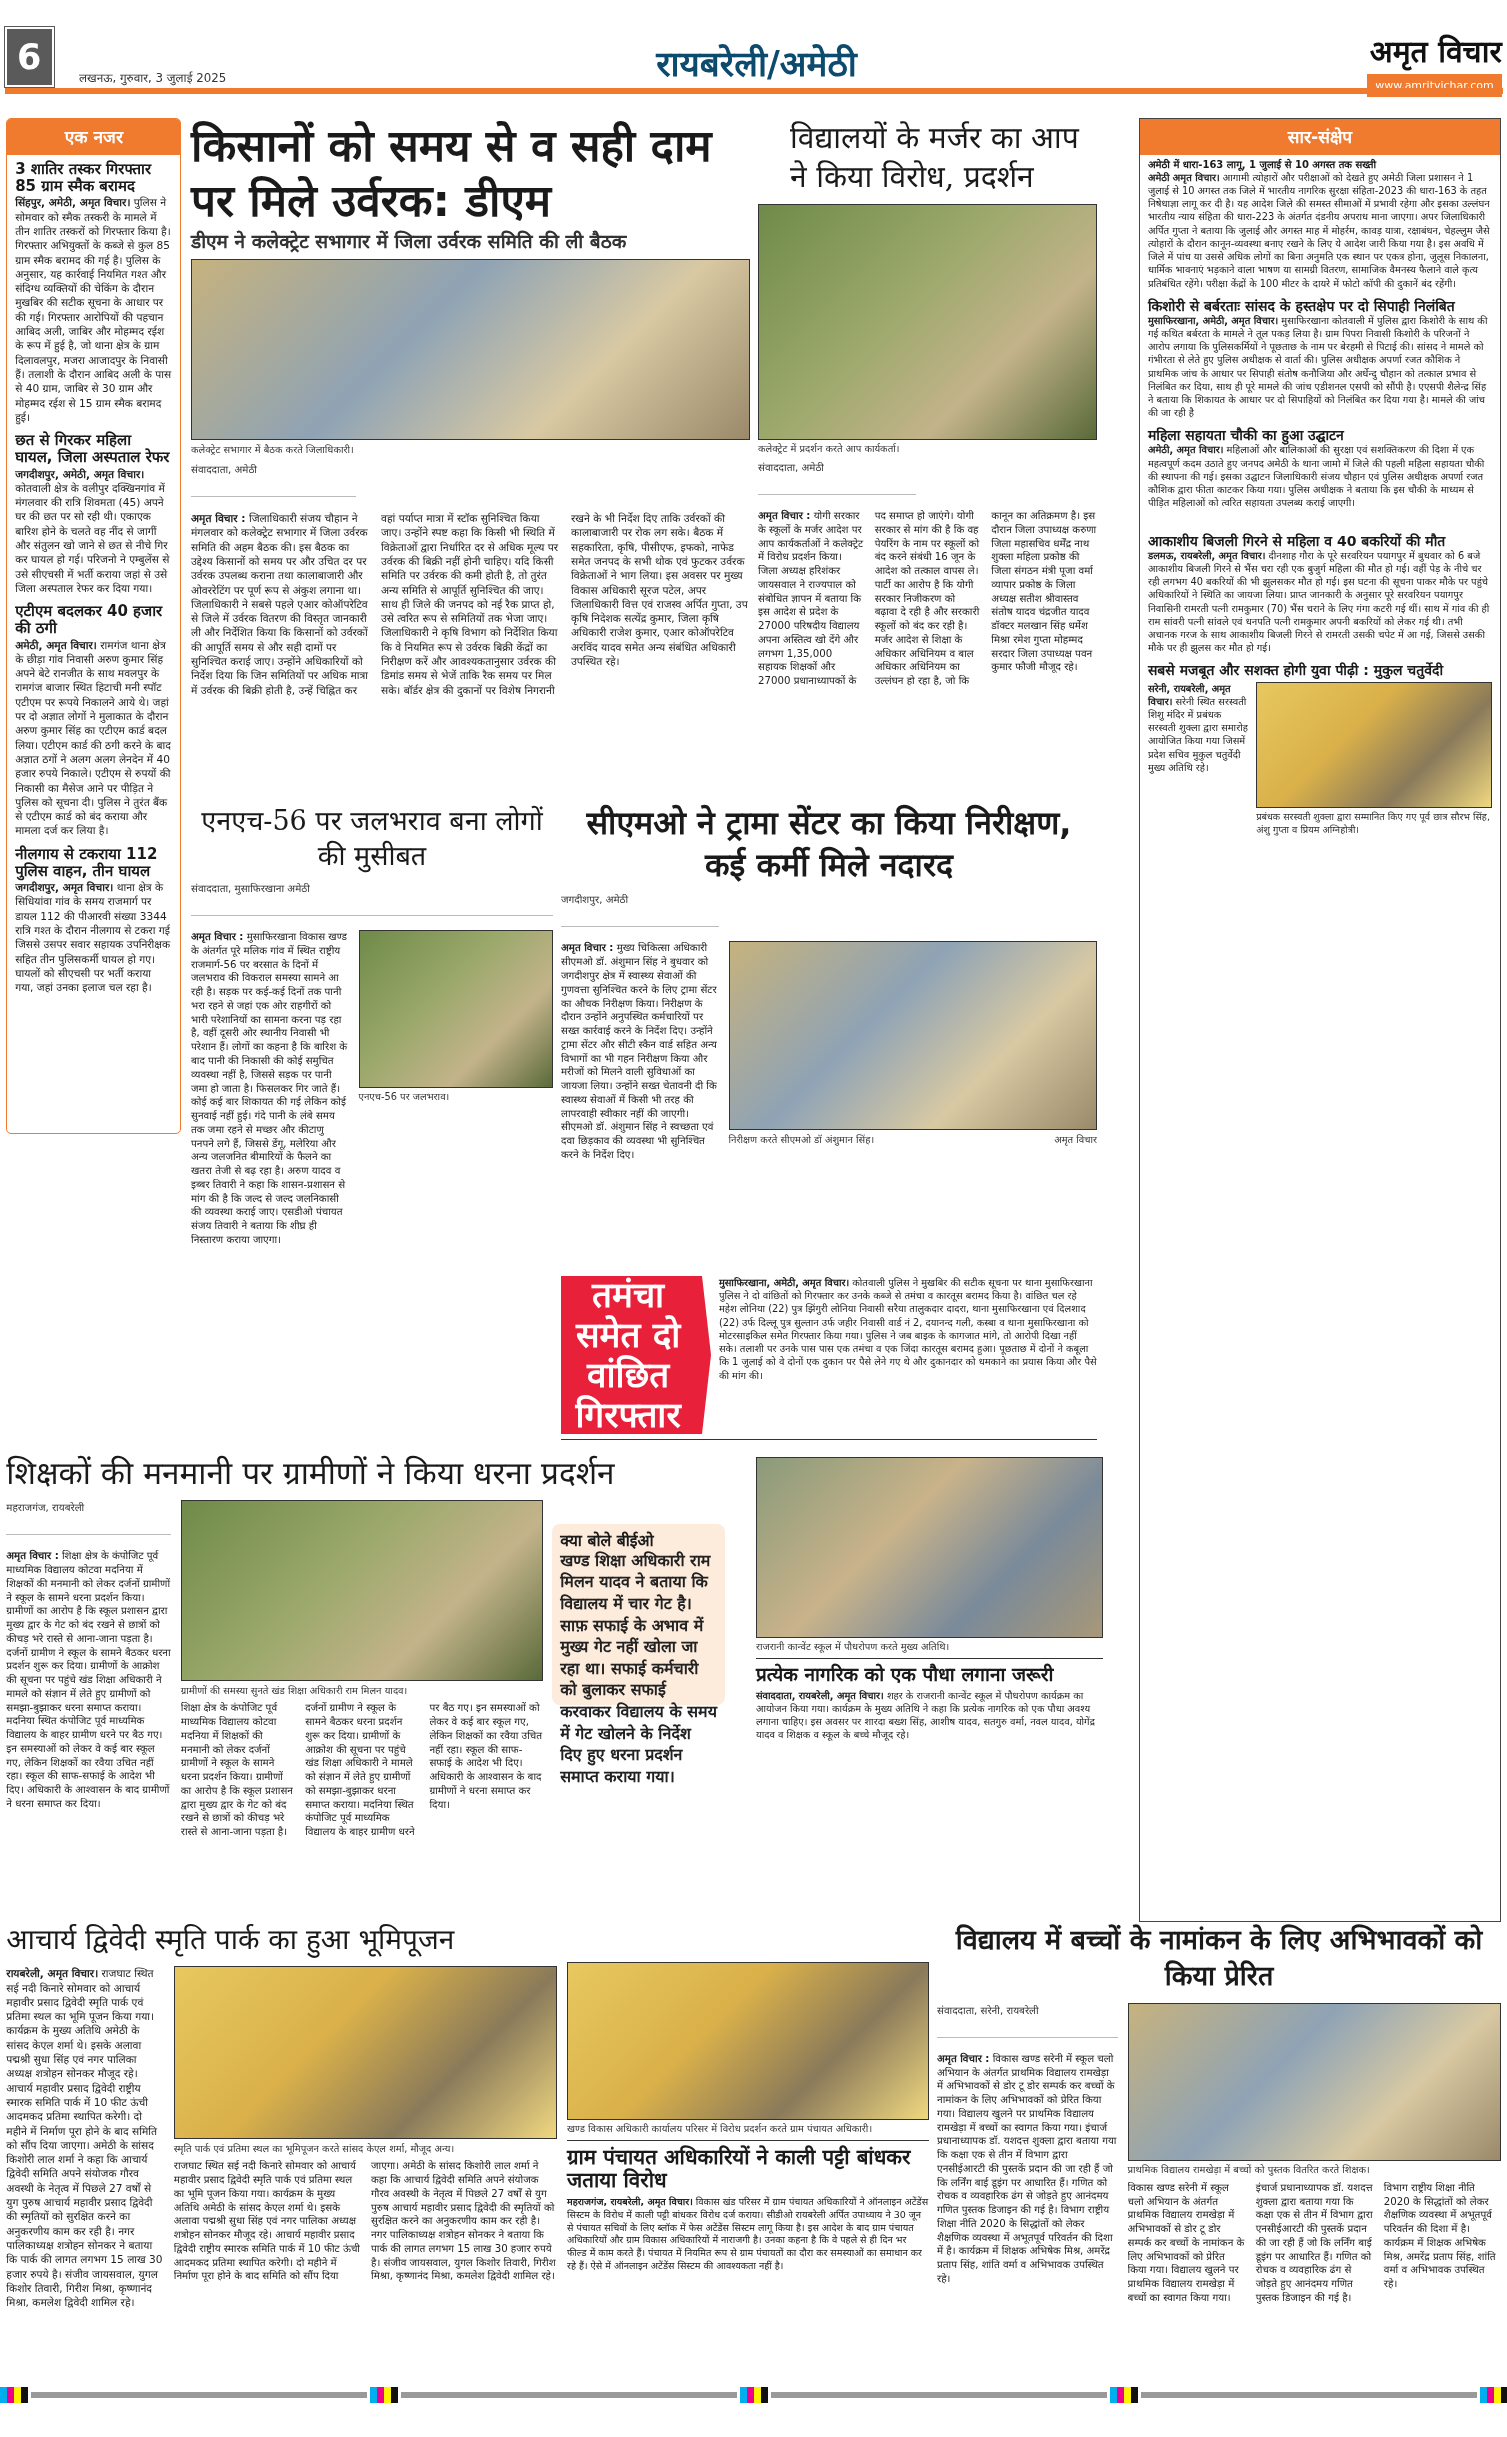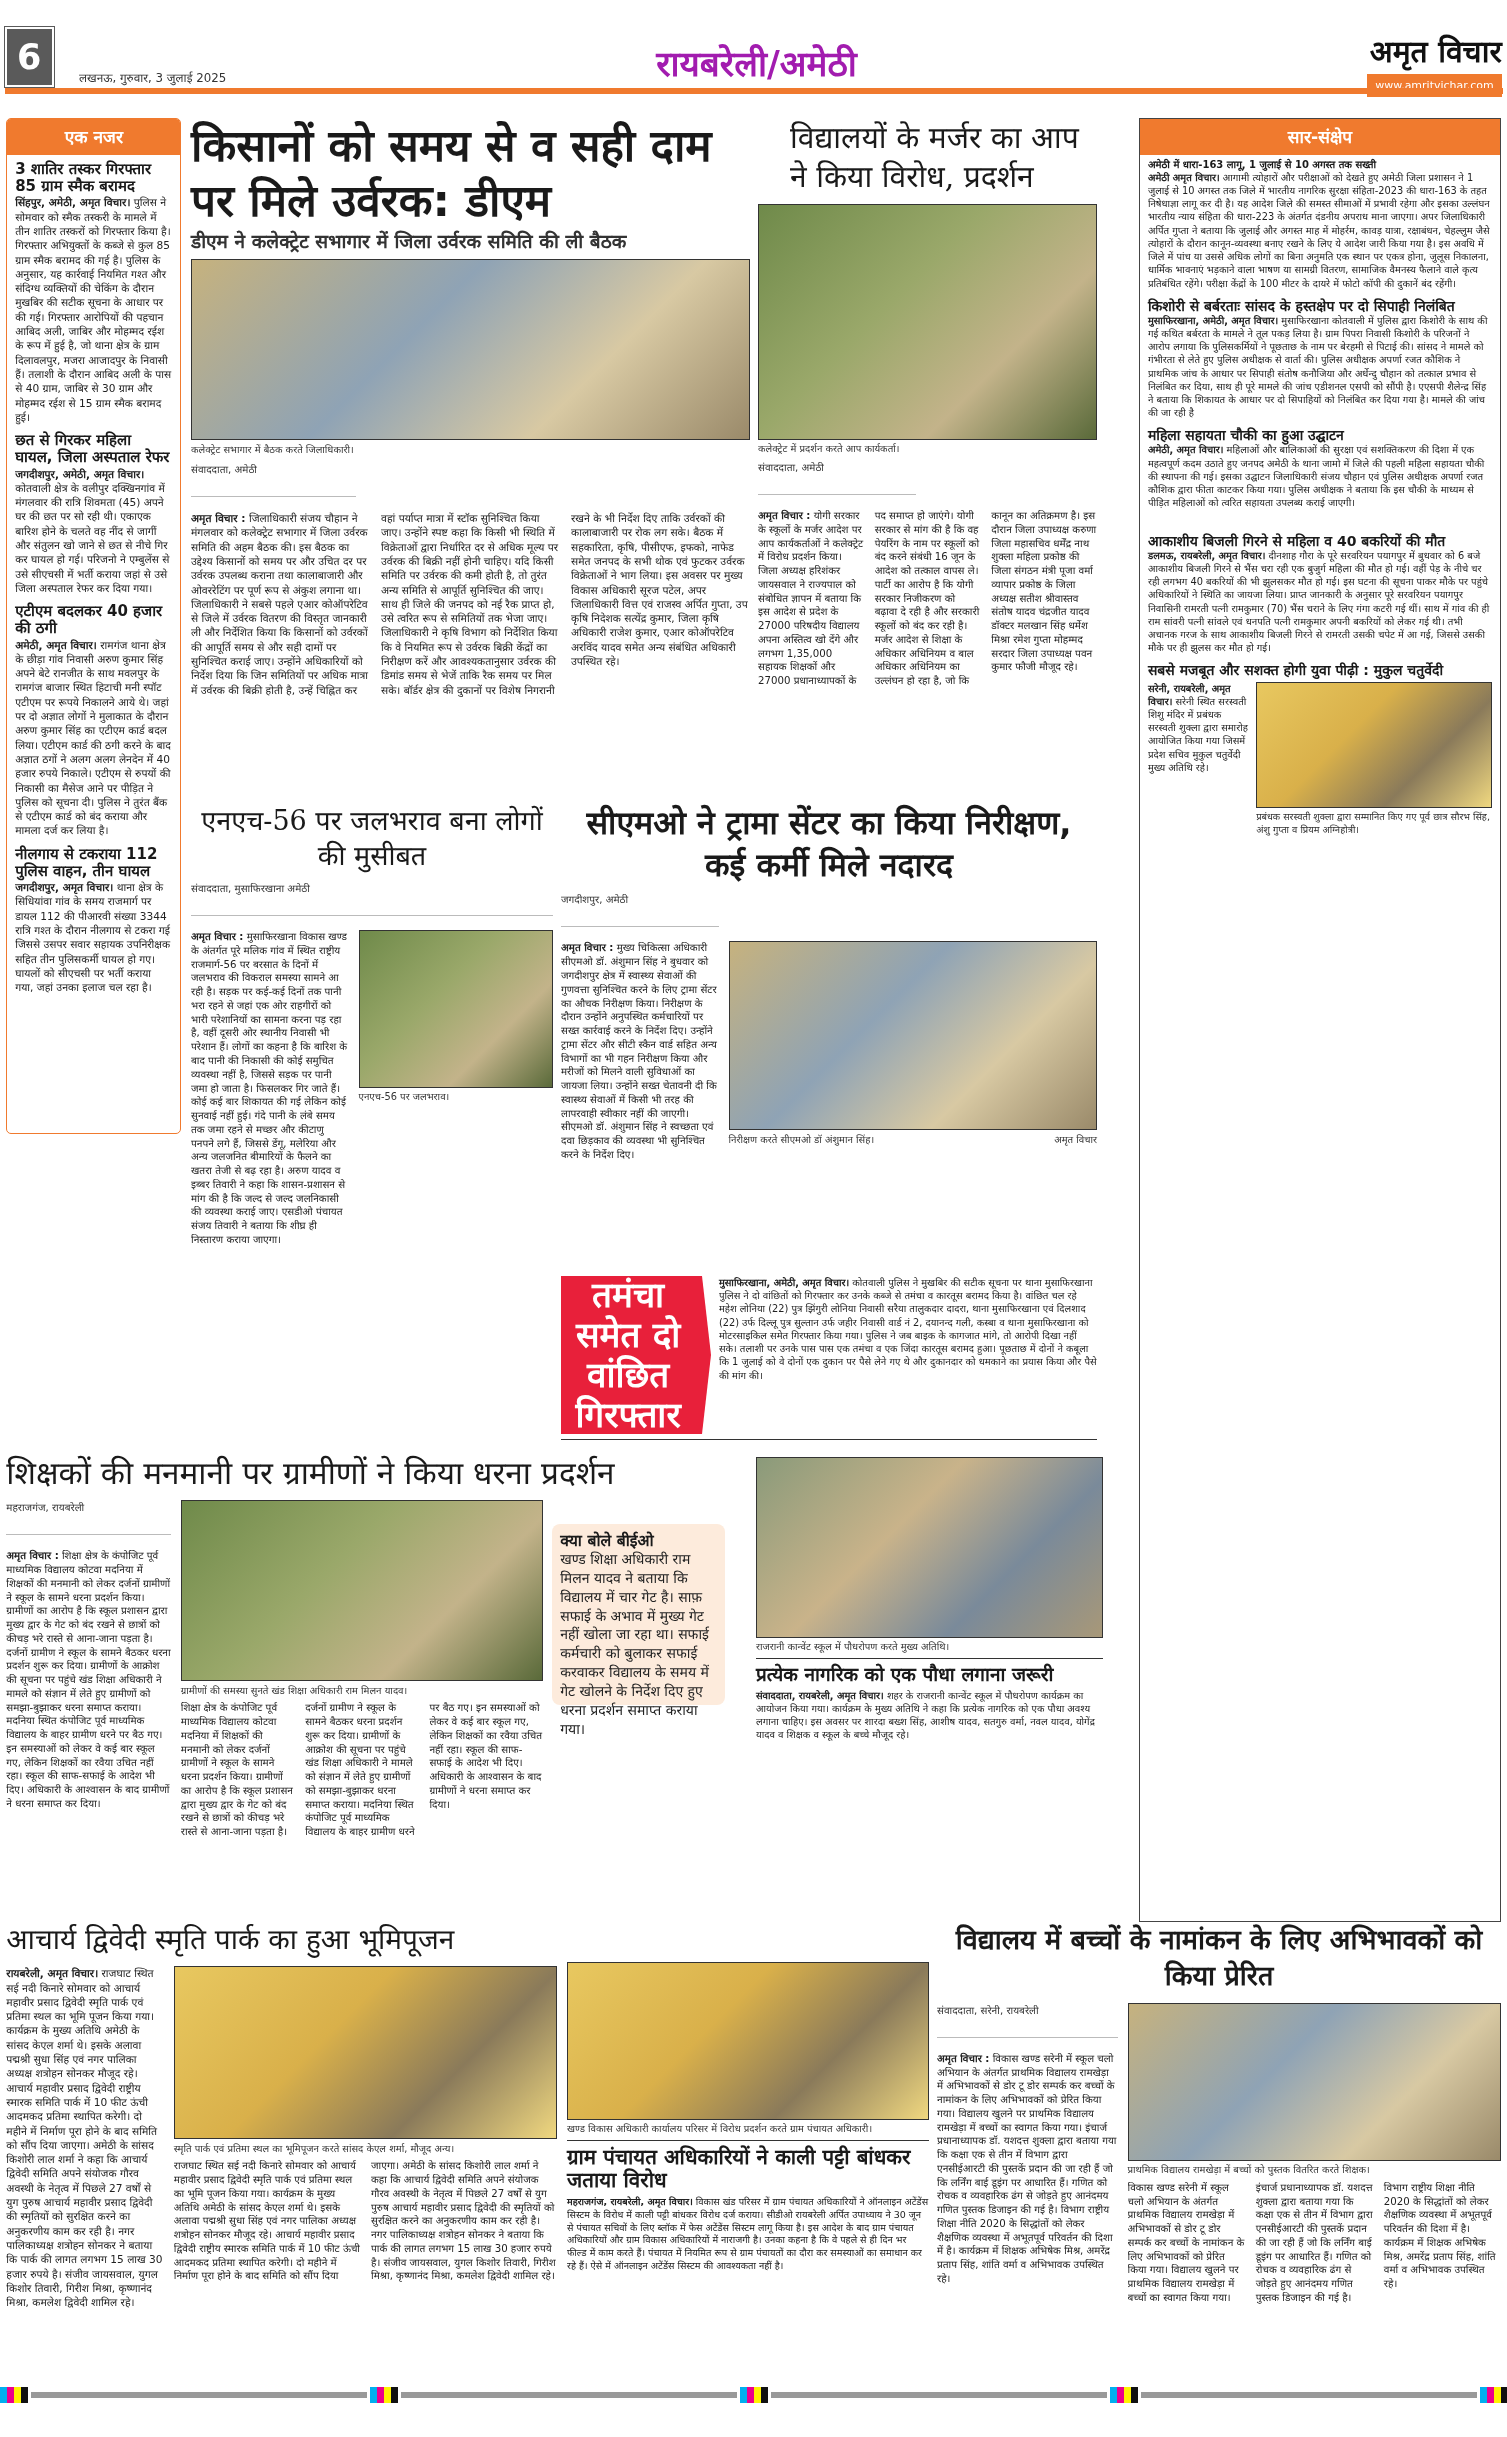--- a/index.html
+++ b/index.html
@@ -2,21 +2,21 @@
 <html style="font-size:12.6px"><head>
 <meta charset="utf-8">
 <style>
   * { box-sizing: border-box; margin: 0; padding: 0; }
   body { width: 1508px; height: 2438px; background: #fff; font-family: "DejaVu Sans", sans-serif; color: #1a1a1a; position: relative; overflow: hidden; }
   .abs { position: absolute; }
   .serif { font-family: "DejaVu Serif", serif; }
   .masthead { left: 0; top: 0; width: 1508px; height: 110px; }
   .pagenum { left: 4.7px; top: 27px; width: 49px; height: 60px; background: #5a5a5a; border: 2.4px solid #fff; outline: 1.6px solid #5a5a5a; color: #fff; font-size: 35px; font-weight: bold; display: flex; align-items: center; justify-content: center; }
   .dateline { left: 79px; top: 69px; font-size: 11.8px; color: #333; }
-  .section-title { left: 473px; top: 39px; width: 567px; text-align: center; font-size: 35px; font-weight: bold; color: #a21caf; }
+  .section-title { left: 473px; top: 39px; width: 567px; text-align: center; font-size: 35px; font-weight: bold; color: #0c4a6e; }
   .brand { right: 6.3px; top: 30px; text-align: right; }
   .brand-name { font-size: 30px; font-weight: bold; color: #111; }
   .brand-url { display: inline-block; background: #f07a2e; color: #fff; font-size: 11px; padding: 4.7px 7.9px; margin-top: 3.2px; }
   .orange-bar { left: 4.7px; top: 88px; width: 1498px; height: 6.3px; background: #f07a2e; }
   .box { border: 1.6px solid #f07a2e; border-radius: 5px; overflow: hidden; }
   .box-head { background: #f07a2e; color: #fff; font-weight: bold; text-align: center; }
   .hl { font-weight: bold; line-height: 1.15; }
   .body { font-size: 10.6px; line-height: 1.35; color: #222; }
   .cols2 { column-count: 2; column-gap: 11px; }
   .cols3 { column-count: 3; column-gap: 11px; }
@@ -166,21 +166,21 @@
       <div class="byline">महराजगंज, रायबरेली</div>
       <div class="body" style="font-size:10.2px; height:362px; overflow:hidden;"><span class="bold-lead">अमृत विचार :</span> <span>शिक्षा क्षेत्र के कंपोजिट पूर्व माध्यमिक विद्यालय कोटवा मदनिया में शिक्षकों की मनमानी को लेकर दर्जनों ग्रामीणों ने स्कूल के सामने धरना प्रदर्शन किया। ग्रामीणों का आरोप है कि स्कूल प्रशासन द्वारा मुख्य द्वार के गेट को बंद रखने से छात्रों को कीचड़ भरे रास्ते से आना-जाना पड़ता है। दर्जनों ग्रामीण ने स्कूल के सामने बैठकर धरना प्रदर्शन शुरू कर दिया। ग्रामीणों के आक्रोश की सूचना पर पहुंचे खंड शिक्षा अधिकारी ने मामले को संज्ञान में लेते हुए ग्रामीणों को समझा-बुझाकर धरना समाप्त कराया। मदनिया स्थित कंपोजिट पूर्व माध्यमिक विद्यालय के बाहर ग्रामीण धरने पर बैठ गए। इन समस्याओं को लेकर वे कई बार स्कूल गए, लेकिन शिक्षकों का रवैया उचित नहीं रहा। स्कूल की साफ-सफाई के आदेश भी दिए। अधिकारी के आश्वासन के बाद ग्रामीणों ने धरना समाप्त कर दिया।</span></div>
     </div>
     <div style="width:362px;">
       <div class="photo green" style="height:181px;"></div>
       <div class="caption">ग्रामीणों की समस्या सुनते खंड शिक्षा अधिकारी राम मिलन यादव।</div>
       <div class="body cols3" style="font-size:10.2px; height:197px; overflow:hidden; margin-top:4.7px;"><span>शिक्षा क्षेत्र के कंपोजिट पूर्व माध्यमिक विद्यालय कोटवा मदनिया में शिक्षकों की मनमानी को लेकर दर्जनों ग्रामीणों ने स्कूल के सामने धरना प्रदर्शन किया। ग्रामीणों का आरोप है कि स्कूल प्रशासन द्वारा मुख्य द्वार के गेट को बंद रखने से छात्रों को कीचड़ भरे रास्ते से आना-जाना पड़ता है। दर्जनों ग्रामीण ने स्कूल के सामने बैठकर धरना प्रदर्शन शुरू कर दिया। ग्रामीणों के आक्रोश की सूचना पर पहुंचे खंड शिक्षा अधिकारी ने मामले को संज्ञान में लेते हुए ग्रामीणों को समझा-बुझाकर धरना समाप्त कराया। मदनिया स्थित कंपोजिट पूर्व माध्यमिक विद्यालय के बाहर ग्रामीण धरने पर बैठ गए। इन समस्याओं को लेकर वे कई बार स्कूल गए, लेकिन शिक्षकों का रवैया उचित नहीं रहा। स्कूल की साफ-सफाई के आदेश भी दिए। अधिकारी के आश्वासन के बाद ग्रामीणों ने धरना समाप्त कर दिया।</span></div>
     </div>
     <div class="peach" style="width:173px; padding:7.9px; height:181px; margin-top:23.6px;">
       <div class="hl" style="font-size:15.8px;">क्या बोले बीईओ</div>
-      <div class="body" style="font-size:14px;">खण्ड शिक्षा अधिकारी राम मिलन यादव ने बताया कि विद्यालय में चार गेट है। साफ़ सफाई के अभाव में मुख्य गेट नहीं खोला जा रहा था। सफाई कर्मचारी को बुलाकर सफाई करवाकर विद्यालय के समय में गेट खोलने के निर्देश दिए हुए धरना प्रदर्शन समाप्त कराया गया।</div>
+      <div class="body" style="font-size:16px;font-weight:bold;">खण्ड शिक्षा अधिकारी राम मिलन यादव ने बताया कि विद्यालय में चार गेट है। साफ़ सफाई के अभाव में मुख्य गेट नहीं खोला जा रहा था। सफाई कर्मचारी को बुलाकर सफाई करवाकर विद्यालय के समय में गेट खोलने के निर्देश दिए हुए धरना प्रदर्शन समाप्त कराया गया।</div>
     </div>
   </div>
 </div>
 
 <div class="abs" style="left:756px; top:1457px; width:347px; height:410px;">
   <div class="photo" style="height:181px;"></div>
   <div class="caption">राजरानी कान्वेंट स्कूल में पौधरोपण करते मुख्य अतिथि।</div>
   <div class="rule" style="margin:4.7px 0;"></div>
   <div class="hl" style="font-size:19px;">प्रत्येक नागरिक को एक पौधा लगाना जरूरी</div>
   <div class="body" style="font-size:9.8px; margin-top:3.2px;"><span class="bold-lead">संवाददाता, रायबरेली, अमृत विचार।</span> <span>शहर के राजरानी कान्वेंट स्कूल में पौधरोपण कार्यक्रम का आयोजन किया गया। कार्यक्रम के मुख्य अतिथि ने कहा कि प्रत्येक नागरिक को एक पौधा अवश्य लगाना चाहिए। इस अवसर पर शारदा बख्श सिंह, आशीष यादव, सतगुरु वर्मा, नवल यादव, योगेंद्र यादव व शिक्षक व स्कूल के बच्चे मौजूद रहे।</span></div>

